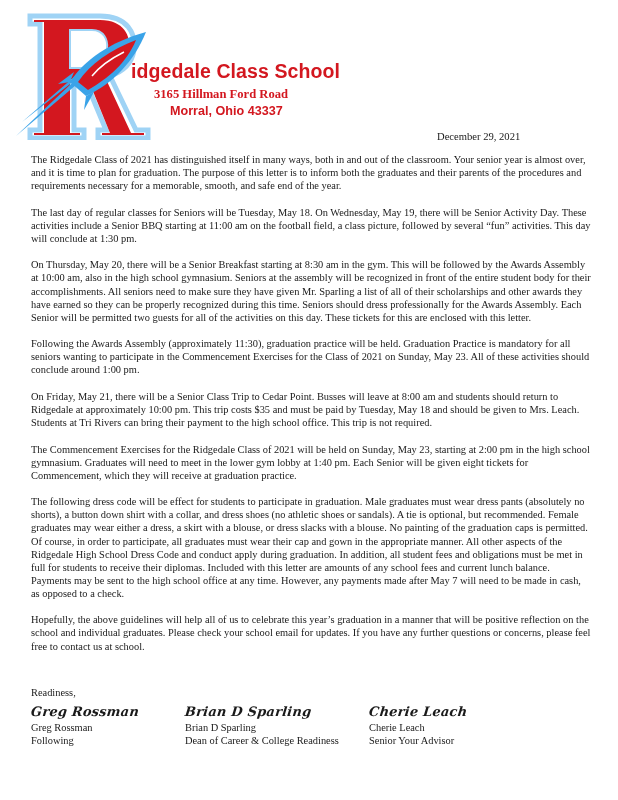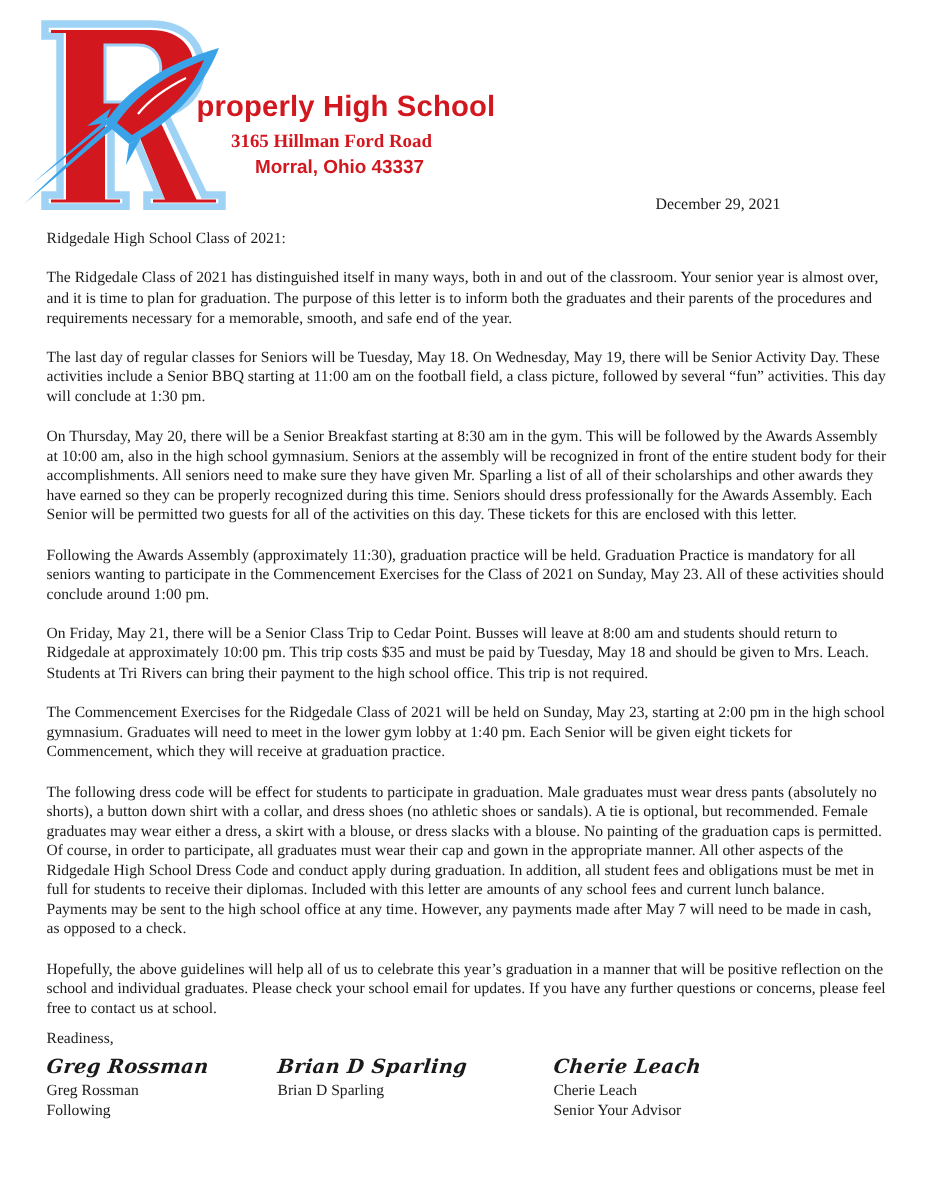--- a/index.html
+++ b/index.html
@@ -40,29 +40,28 @@
 
     <path d="M4 124 L80 52 L84 56 Z" fill="#3aa3e8"></path>
     <path d="M10 110 L70 58 L72 61 Z" fill="#3aa3e8"></path>
 
     <path d="M58 70 C72 48 98 30 134 20 C122 50 100 72 74 84 Z" fill="#3aa3e8"></path>
     <path d="M66 70 C78 52 98 38 124 28 C114 52 96 66 76 78 Z" fill="#d3171f"></path>
     <path d="M58 70 L46 72 L62 60 Z" fill="#3aa3e8"></path>
     <path d="M74 84 L72 98 L82 80 Z" fill="#3aa3e8"></path>
     <path d="M80 64 C88 54 100 46 112 40" stroke="#ffffff" stroke-width="1.5" fill="none"></path>
   </svg>
-  <div class="school-name">properly High School</div>
+  <div class="school-name">idgedale Class School</div>
   <div class="addr1">3165 Hillman Ford Road</div>
   <div class="addr2">Morral, Ohio 43337</div>
 </div>
 
 <div class="date">December 29, 2021</div>
 
 <div class="content">
-  <p class="salutation">Ridgedale High School Class of 2021:</p>
   <div id="paragraphs">
       <p><span>The Ridgedale Class of 2021 has distinguished itself in many ways, both in and out of the classroom.  Your senior year is almost over, and it is time to plan for graduation.  The purpose of this letter is to inform both the graduates and their parents of the procedures and requirements necessary for a memorable, smooth, and safe end of the year.</span></p>
       <p><b>The last day of regular classes for Seniors will be Tuesday, May 18.</b><span>  On Wednesday, May 19, there will be Senior Activity Day.  These activities include a Senior BBQ starting at 11:00 am on the football field, a class picture, followed by several “fun” activities.  This day will conclude at 1:30 pm.</span></p>
       <p><b>On Thursday, May 20, there will be a Senior Breakfast starting at 8:30 am in the gym.  This will be followed by the Awards Assembly at 10:00 am, also in the high school gymnasium</b><span>.  Seniors at the assembly will be recognized in front of the entire student body for their accomplishments.  All seniors need to make sure they have given Mr. Sparling a list of all of their scholarships and other awards they have earned so they can be properly recognized during this time. Seniors should dress professionally for the Awards Assembly.  </span><b>Each Senior will be permitted two guests for all of the activities on this day.  These tickets for this are enclosed with this letter.</b></p>
       <p><b>Following the Awards Assembly (approximately 11:30), graduation practice will be held.  Graduation Practice is mandatory for all seniors wanting to participate in the Commencement Exercises for the Class of 2021 on Sunday, May 23.  All of these activities should conclude around 1:00 pm.</b></p>
       <p><span>On Friday, May 21, there will be a Senior Class Trip to Cedar Point.  Busses will leave at 8:00 am and students should return to Ridgedale at approximately 10:00 pm</span><b>.  This trip costs $35 and must be paid by Tuesday, May 18</b><span> and should be given to Mrs. Leach.  Students at Tri Rivers can bring their payment to the high school office.  This trip is not required.</span></p>
       <p><b>The Commencement Exercises for the Ridgedale Class of 2021 will be held on Sunday, May 23, starting at 2:00 pm in the high school gymnasium.  Graduates will need to meet in the lower gym lobby at 1:40 pm.  Each Senior will be given eight tickets for Commencement, which they will receive at graduation practice.</b></p>
       <p><span>The following dress code will be effect for students to participate in graduation.  Male graduates must wear dress pants (absolutely no shorts), a button down shirt with a collar, and dress shoes (no athletic shoes or sandals).  A tie is optional, but recommended. Female graduates may wear either a dress, a skirt with a blouse, or dress slacks with a blouse.  No painting of the graduation caps is permitted.  Of course, in order to participate, all graduates must wear their cap and gown in the appropriate manner.  All other aspects of the Ridgedale High School Dress Code and conduct apply during graduation.  </span><b>In addition, all student fees and obligations must be met in full for students to receive their diplomas.</b><span> Included with this letter are amounts of any school fees and current lunch balance.  Payments may be sent to the high school office at any time.  However, any payments made after May 7 will need to be made in cash, as opposed to a check.</span></p>
       <p><span>Hopefully, the above guidelines will help all of us to celebrate this year’s graduation in a manner that will be positive reflection on the school and individual graduates.  Please check your school email for updates. If you have any further questions or concerns, please feel free to contact us at school.</span></p>
     </div>
@@ -71,18 +70,19 @@
 <div class="closing">Readiness,</div>
 
 <div class="sig-block sig1">
   <div class="sig-script">Greg Rossman</div>
   <div>Greg Rossman</div>
   <div>Following</div>
 </div>
 <div class="sig-block sig2">
   <div class="sig-script">Brian D Sparling</div>
   <div>Brian D Sparling</div>
+  <div>Dean of Career &amp; College Readiness</div>
 </div>
 <div class="sig-block sig3">
   <div class="sig-script">Cherie Leach</div>
   <div>Cherie Leach</div>
   <div>Senior Your Advisor</div>
 </div>
 
 </body></html>

